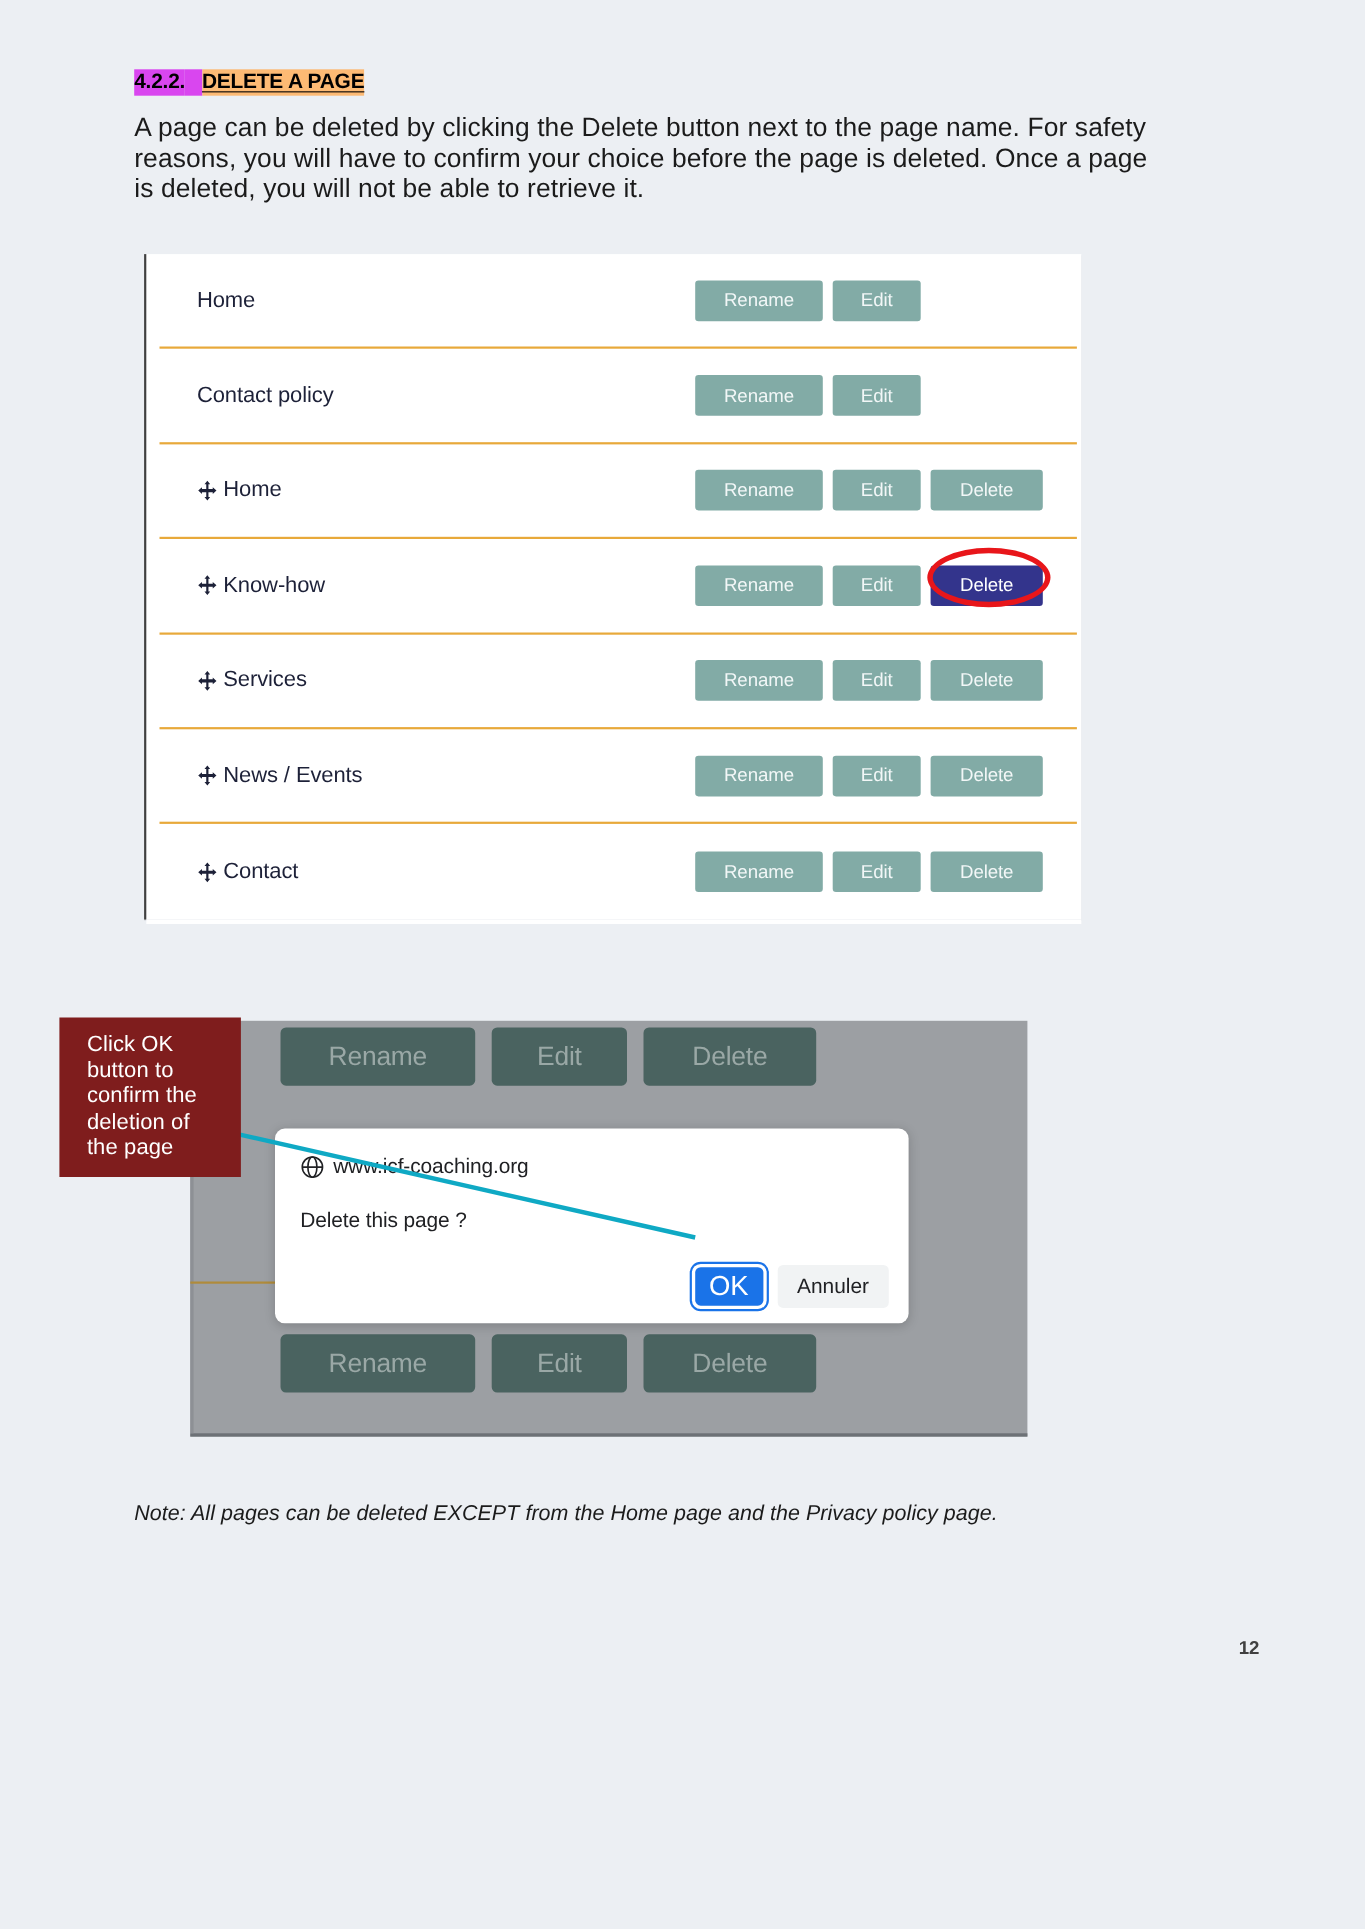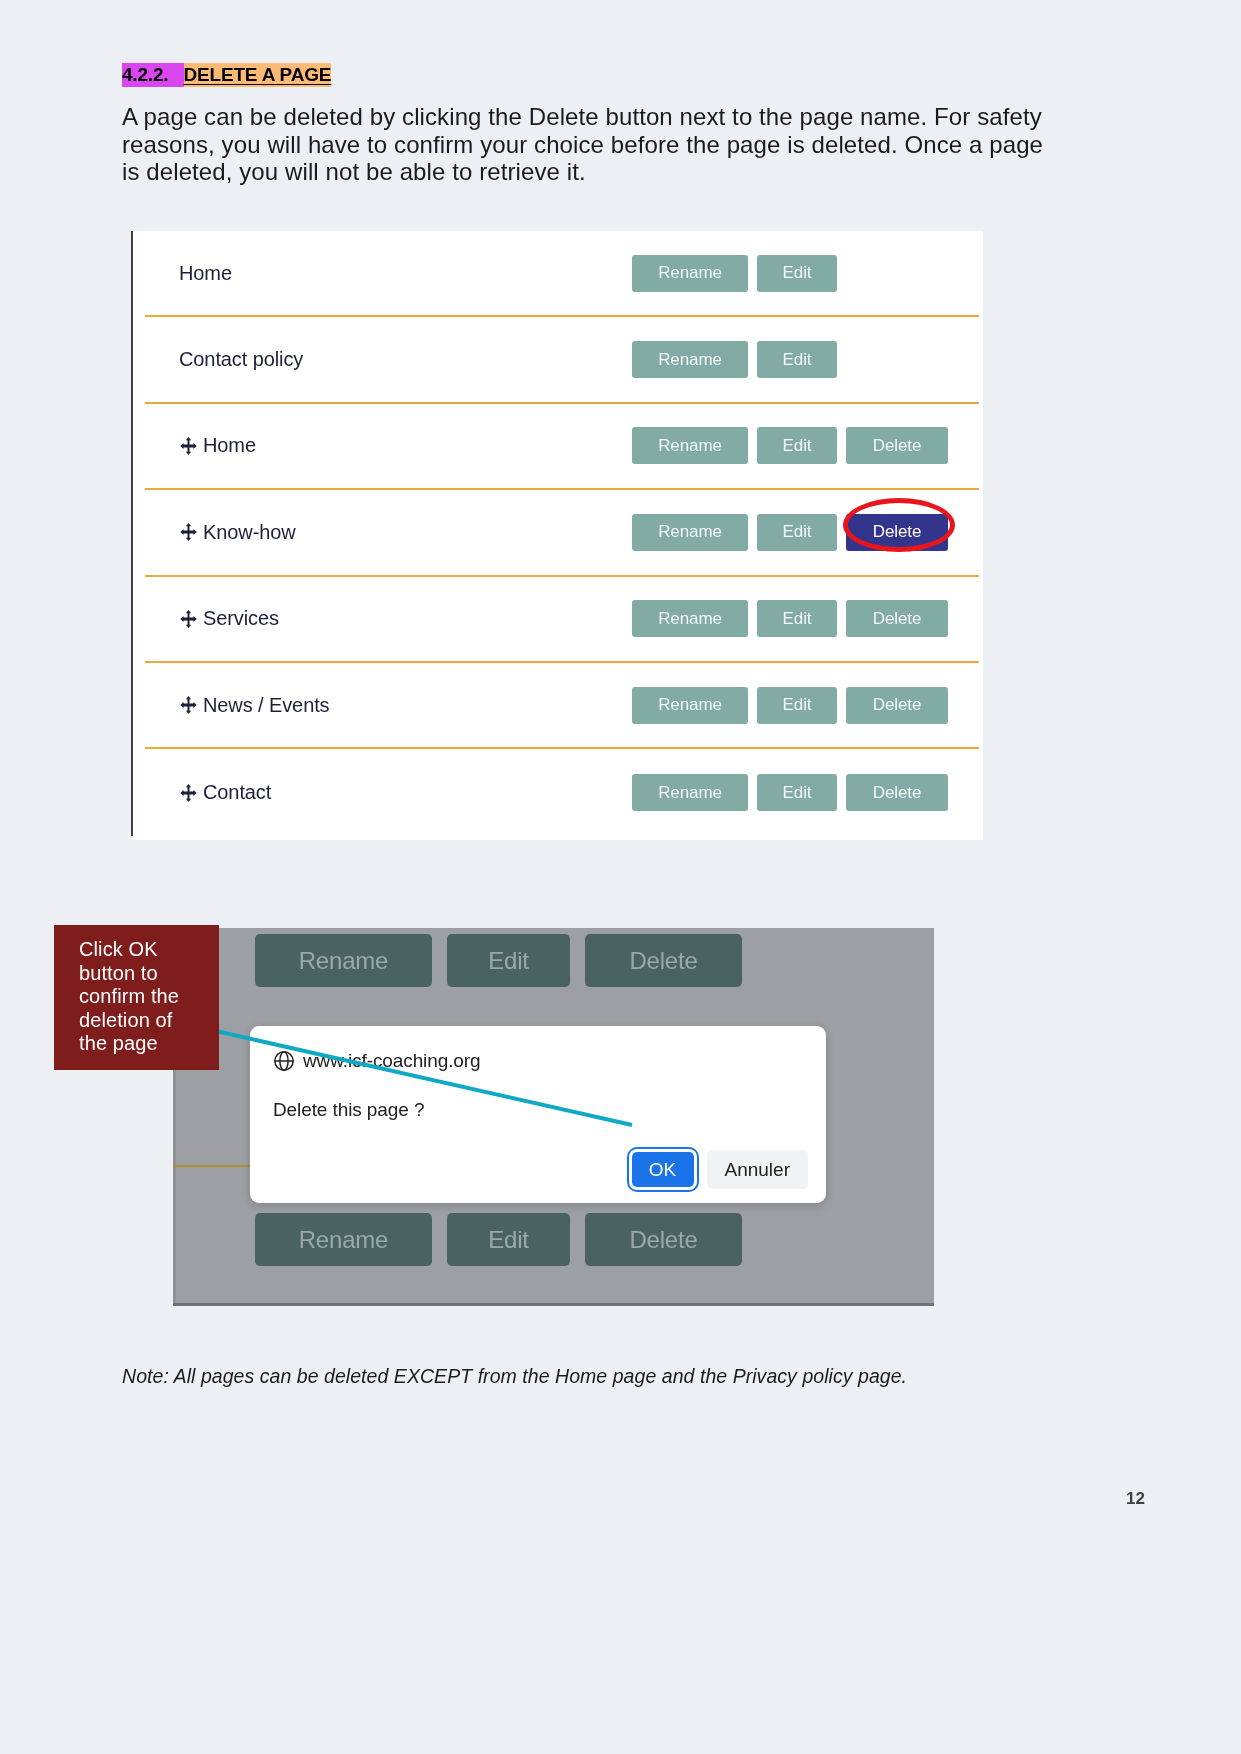--- a/index.html
+++ b/index.html
@@ -223,21 +223,21 @@
     position: absolute;
     right: 18px;
     bottom: 14px;
     display: flex;
     align-items: center;
     gap: 13px;
   }
   .ok-btn {
     background: #1a73e8;
     color: #ffffff;
-    font-size: 19px;
+    font-size: 25px;
     width: 62px;
     height: 35px;
     border-radius: 5px;
     border: none;
     display: flex;
     align-items: center;
     justify-content: center;
     box-shadow: 0 0 0 3px #ffffff, 0 0 0 5px #1a73e8;
     font-family: "Liberation Sans", sans-serif;
   }

